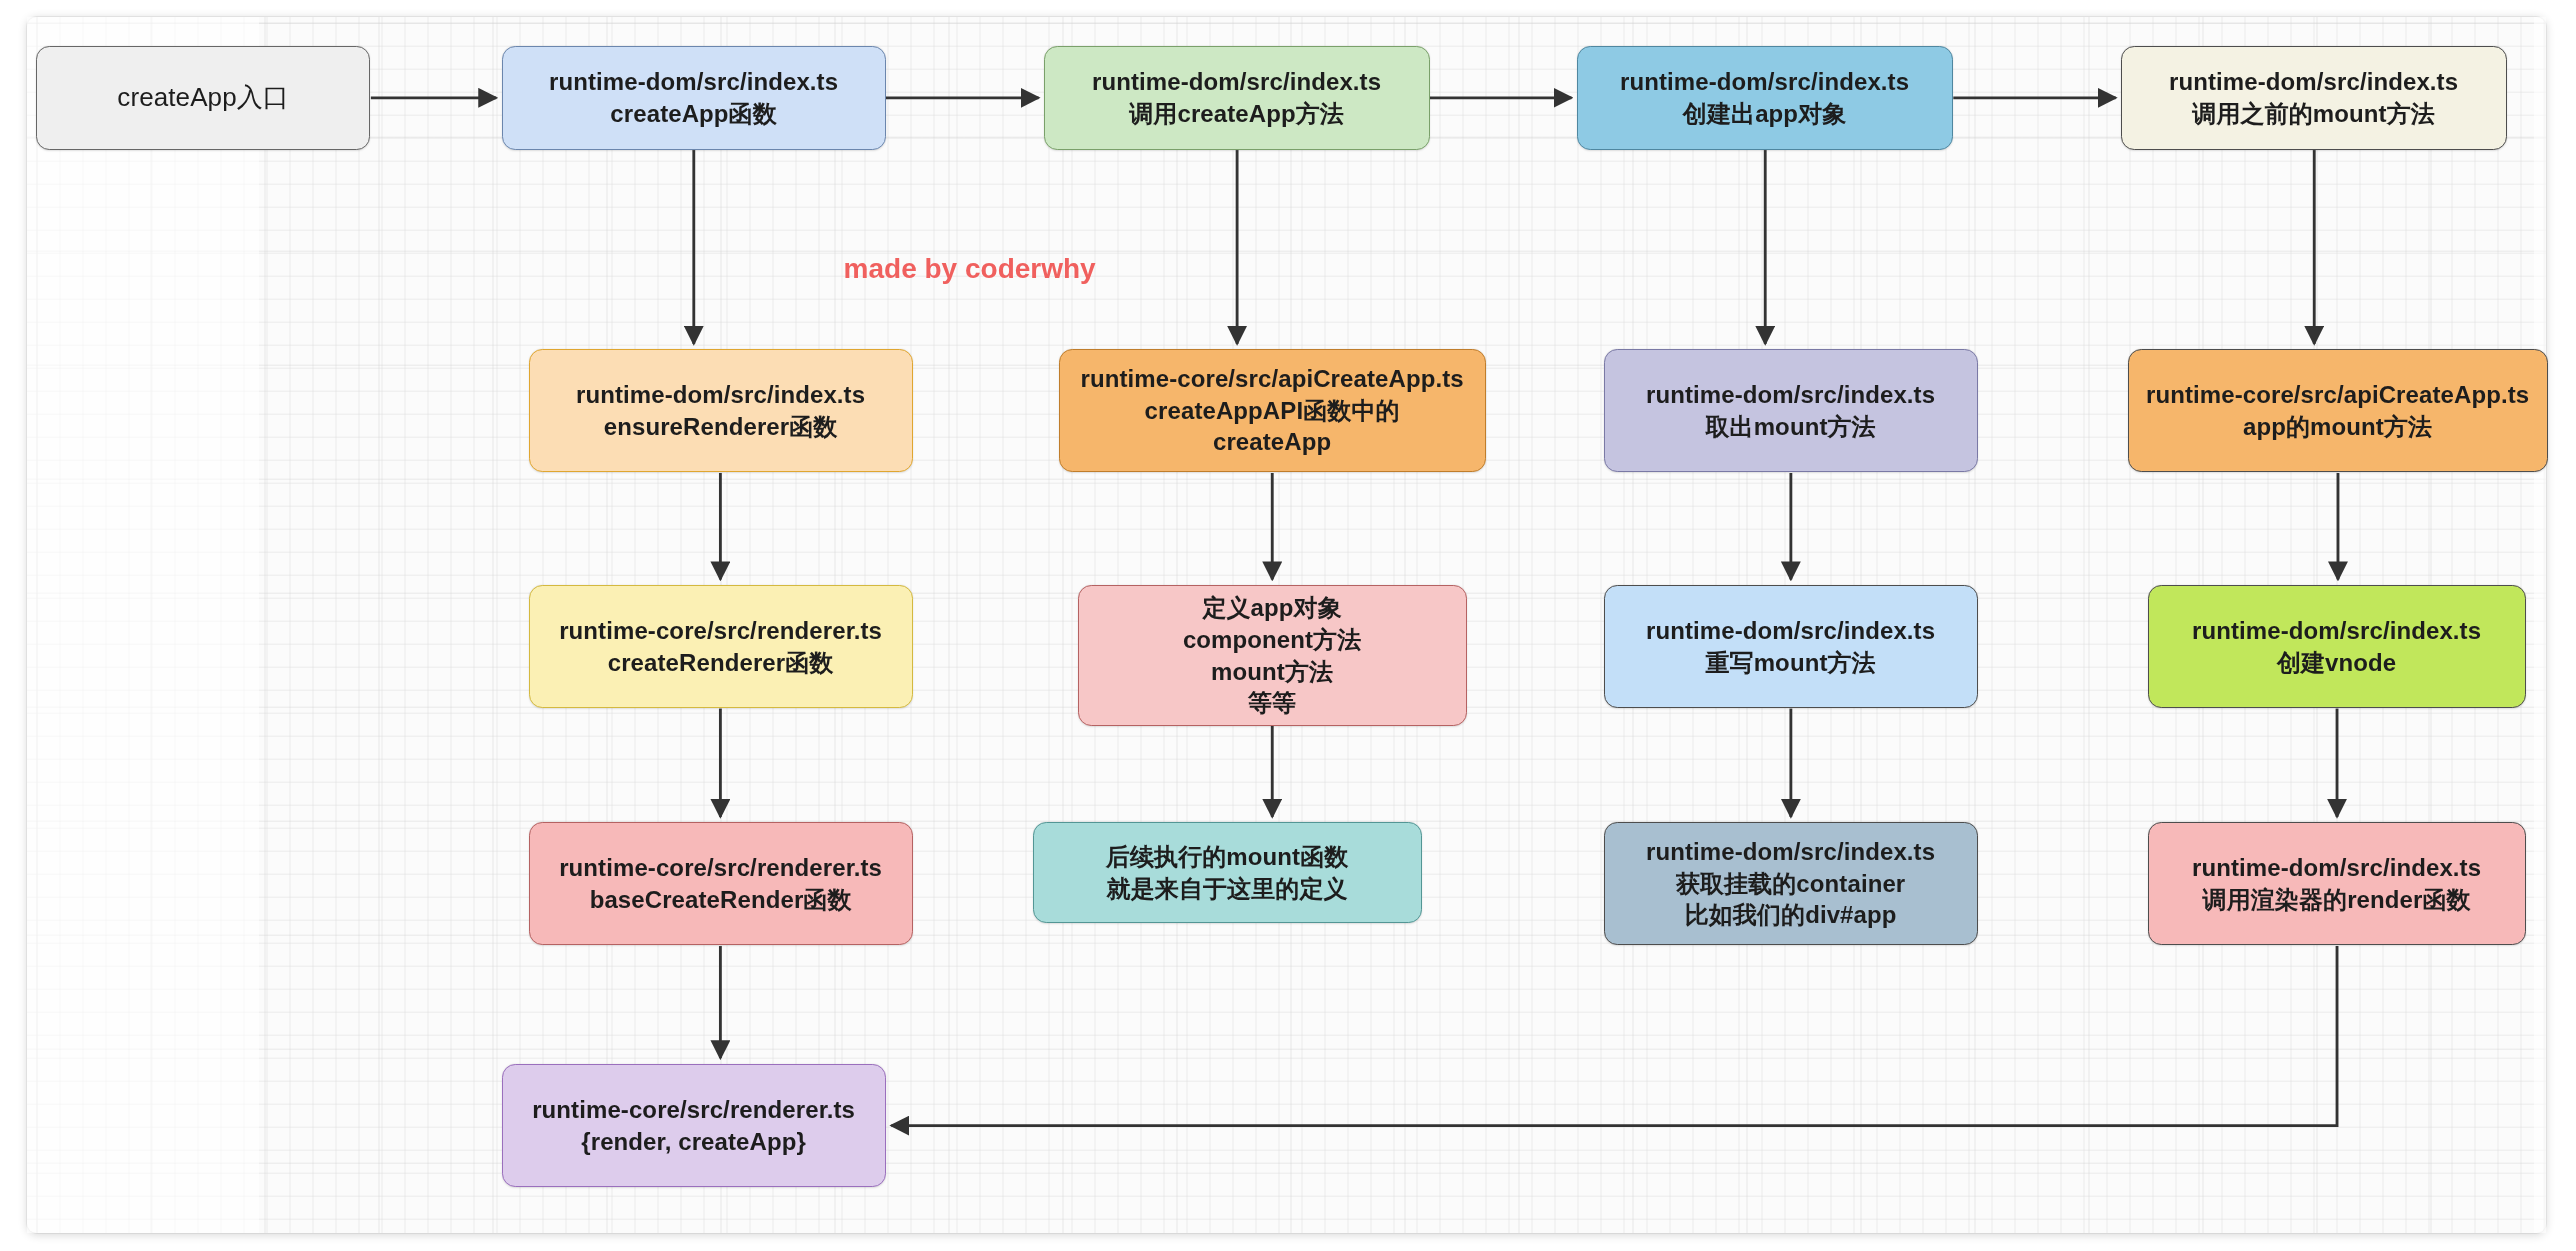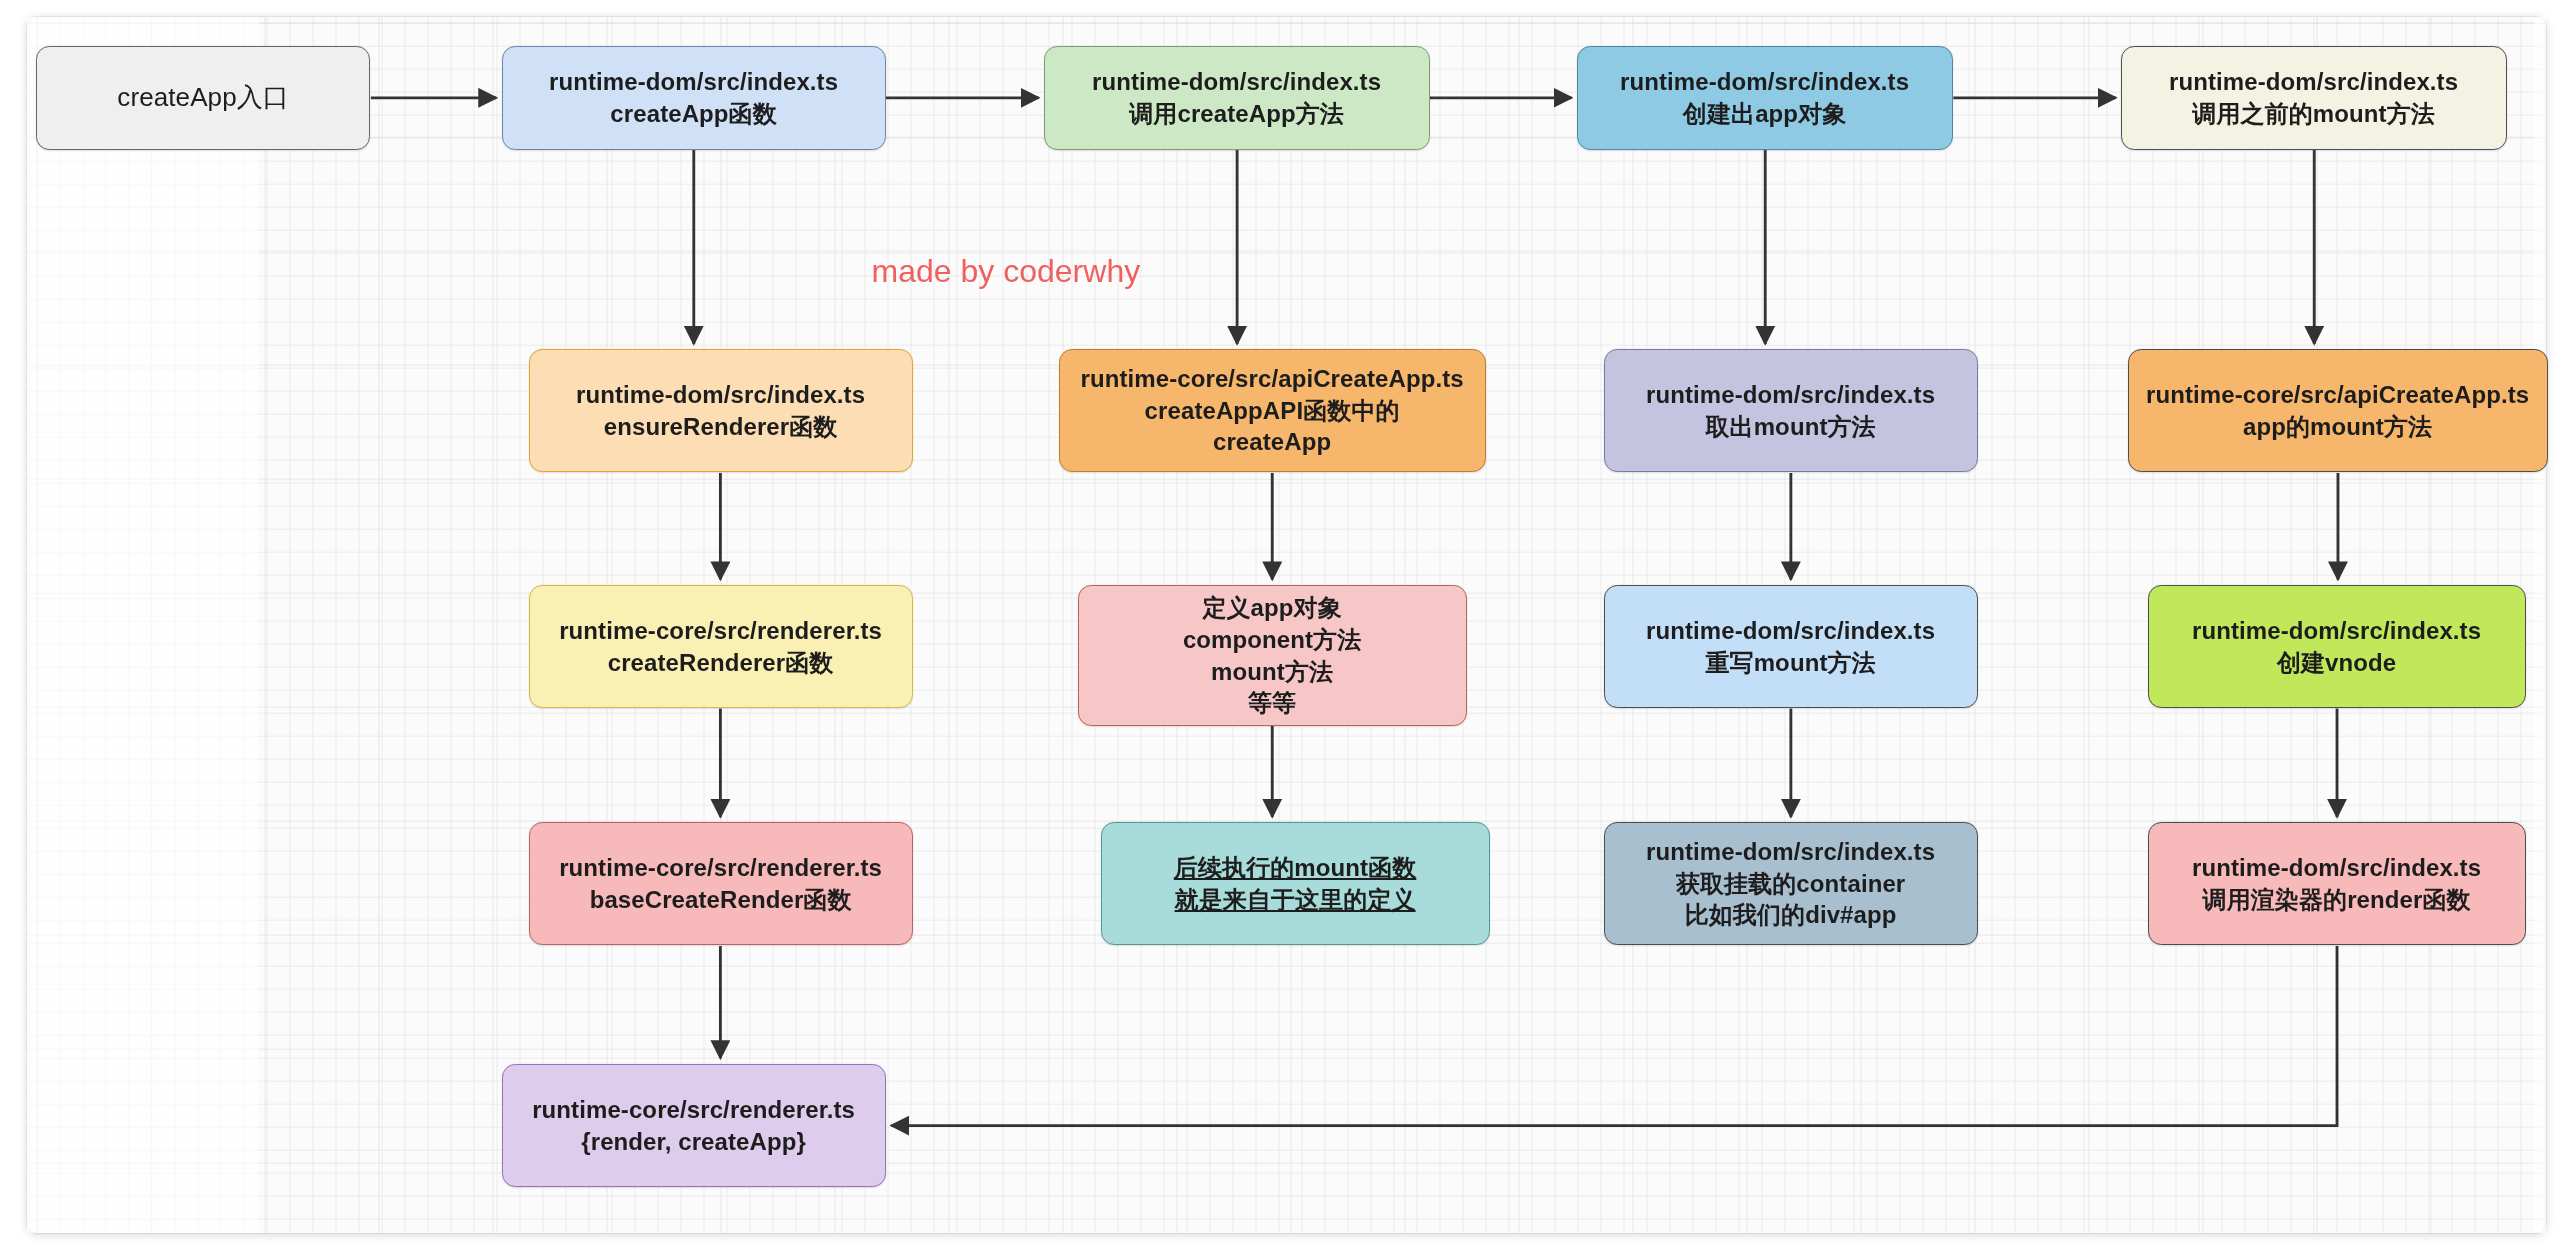--- a/index.html
+++ b/index.html
@@ -70,24 +70,23 @@
     letter-spacing: 0.1px;
     padding: 5.7px 9.5px;
     box-shadow: 0 0.9px 1.9px rgba(0,0,0,.12);
   }
   .node.plain { font-weight: 400; font-size: 26px; }
   .node .lines { white-space: pre-line; }
 
   .watermark {
     position: absolute;
     color: #f0605e;
-    font-size: 32px;
-    font-weight: 400;
+    font-size: 28px;
+    font-weight: 700;
     white-space: nowrap;
-    margin-left: 28px;
   }
 </style>
 </head>
 <body>
 
 <div id="page">
   <div id="canvas">
     <div class="strip" id="strip-left"></div>
     <div class="strip" id="strip-right"></div>
 
@@ -171,21 +170,21 @@
 重写mount方法</span>
         </div>
         <div class="node" style="left: 2121px; top: 568px; width: 378px; height: 123px; background: rgb(193, 231, 91); border-color: rgb(77, 77, 77);">
           <span class="lines">runtime-dom/src/index.ts
 创建vnode</span>
         </div>
         <div class="node" style="left: 502px; top: 805px; width: 384px; height: 123px; background: rgb(247, 185, 185); border-color: rgb(181, 98, 98);">
           <span class="lines">runtime-core/src/renderer.ts
 baseCreateRender函数</span>
         </div>
-        <div class="node" style="left: 1074px; top: 805px; width: 389px; height: 123px; background: rgb(168, 220, 218); border-color: rgb(83, 150, 149); text-decoration: underline;">
+        <div class="node" style="left: 1006px; top: 805px; width: 389px; height: 101px; background: rgb(168, 220, 218); border-color: rgb(83, 150, 149);">
           <span class="lines">后续执行的mount函数
 就是来自于这里的定义</span>
         </div>
         <div class="node" style="left: 1577px; top: 805px; width: 374px; height: 123px; background: rgb(168, 191, 208); border-color: rgb(77, 77, 77);">
           <span class="lines">runtime-dom/src/index.ts
 获取挂载的container
 比如我们的div#app</span>
         </div>
         <div class="node" style="left: 2121px; top: 805px; width: 378px; height: 123px; background: rgb(247, 185, 185); border-color: rgb(77, 77, 77);">
           <span class="lines">runtime-dom/src/index.ts

